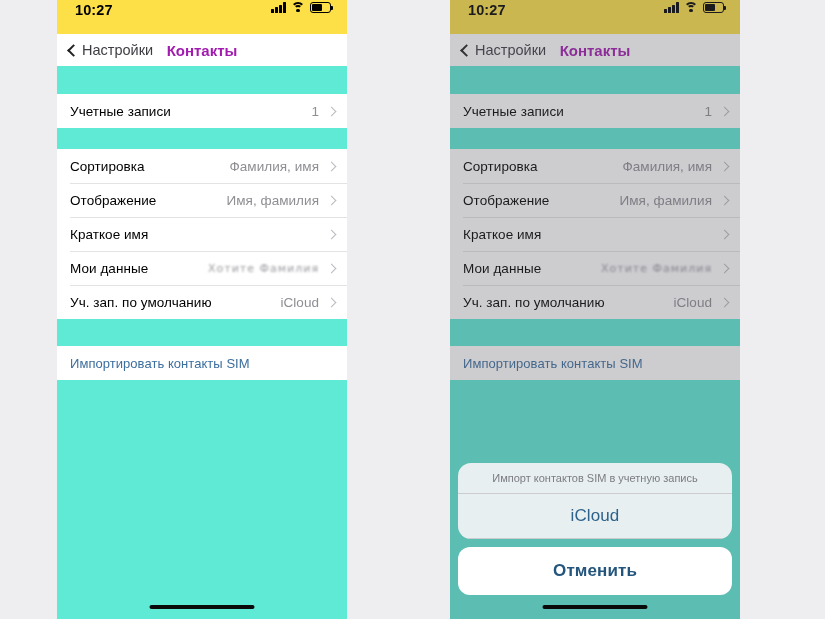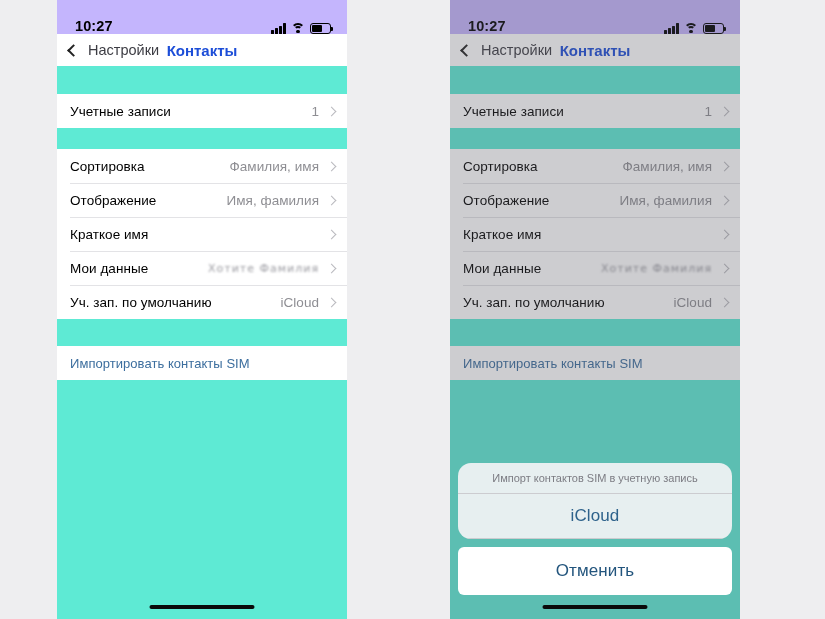--- a/index.html
+++ b/index.html
@@ -27,22 +27,22 @@
     position: absolute; inset: 0;
     background: rgba(90,90,98,0.30);
     pointer-events: none;
     z-index: 40;
   }
 
   
   .statusbar {
     position: relative;
     height: 34px;
-    background: #c4b5fd;
-    display: flex; align-items: flex-end;
+    background: #fde047;
+    display: flex; align-items: flex-start;
     padding: 0 16px 0 18px;
     z-index: 5;
   }
   .sb-time {
     font-size: 14.5px; font-weight: bold; color: #000;
     letter-spacing: 0.1px; margin-top: 2px;
   }
   .sb-right {
     margin-left: auto; display: flex; align-items: center; gap: 5px;
     margin-top: 2px;
@@ -75,31 +75,31 @@
     width: 1.8px; height: 4px; background: #000; border-radius: 0 1px 1px 0;
   }
 
   
   .navbar {
     position: relative; height: 32px; background: #ffffff;
     display: flex; align-items: center; padding: 0 12px;
     z-index: 5;
   }
   .nav-back {
-    display: flex; align-items: center; gap: 9px;
+    display: flex; align-items: center; gap: 3px;
     color: #3c3c43; font-size: 14.5px;
   }
   .chev-back {
     width: 9px; height: 9px; border-left: 2.1px solid #222;
     border-bottom: 2.1px solid #222; transform: rotate(45deg);
     margin-right: 1px; margin-top: 0px;
   }
   .nav-title {
     position: absolute; left: 0; right: 0; text-align: center;
-    font-size: 15px; font-weight: bold; color: #1d4ed8;
+    font-size: 15px; font-weight: bold; color: #a21caf;
     pointer-events: none;
   }
 
   
   .content {
     position: relative; height: calc(619px - 66px);
     background: #5eead4;
   }
   .gap-28 { height: 28px; }
   .gap-21 { height: 21px; }
@@ -160,23 +160,23 @@
     height: 30px; display: flex; align-items: center; justify-content: center;
     font-size: 11px; color: #7c7c83; text-align: center;
     padding: 0 10px;
   }
   .sheet-sep { height: 1px; background: #ccccd0; }
   .sheet-item {
     height: 44px; display: flex; align-items: center; justify-content: center;
     font-size: 17px; color: #2e628b; letter-spacing: 0.1px;
   }
   .sheet-cancel {
-    height: 48px; background: #ffffff; border-radius: 6px;
+    height: 48px; background: #ffffff; border-radius: 12px;
     display: flex; align-items: center; justify-content: center;
-    font-size: 17px; font-weight: normal; color: #23557d; letter-spacing: 0.1px;
+    font-size: 17px; font-weight: bold; color: #23557d; letter-spacing: 0.1px;
   }
 </style>
 </head>
 <body>
 
 <div class="stage">
 
   <div class="phone" id="phone-left">
 
     <div class="statusbar">

